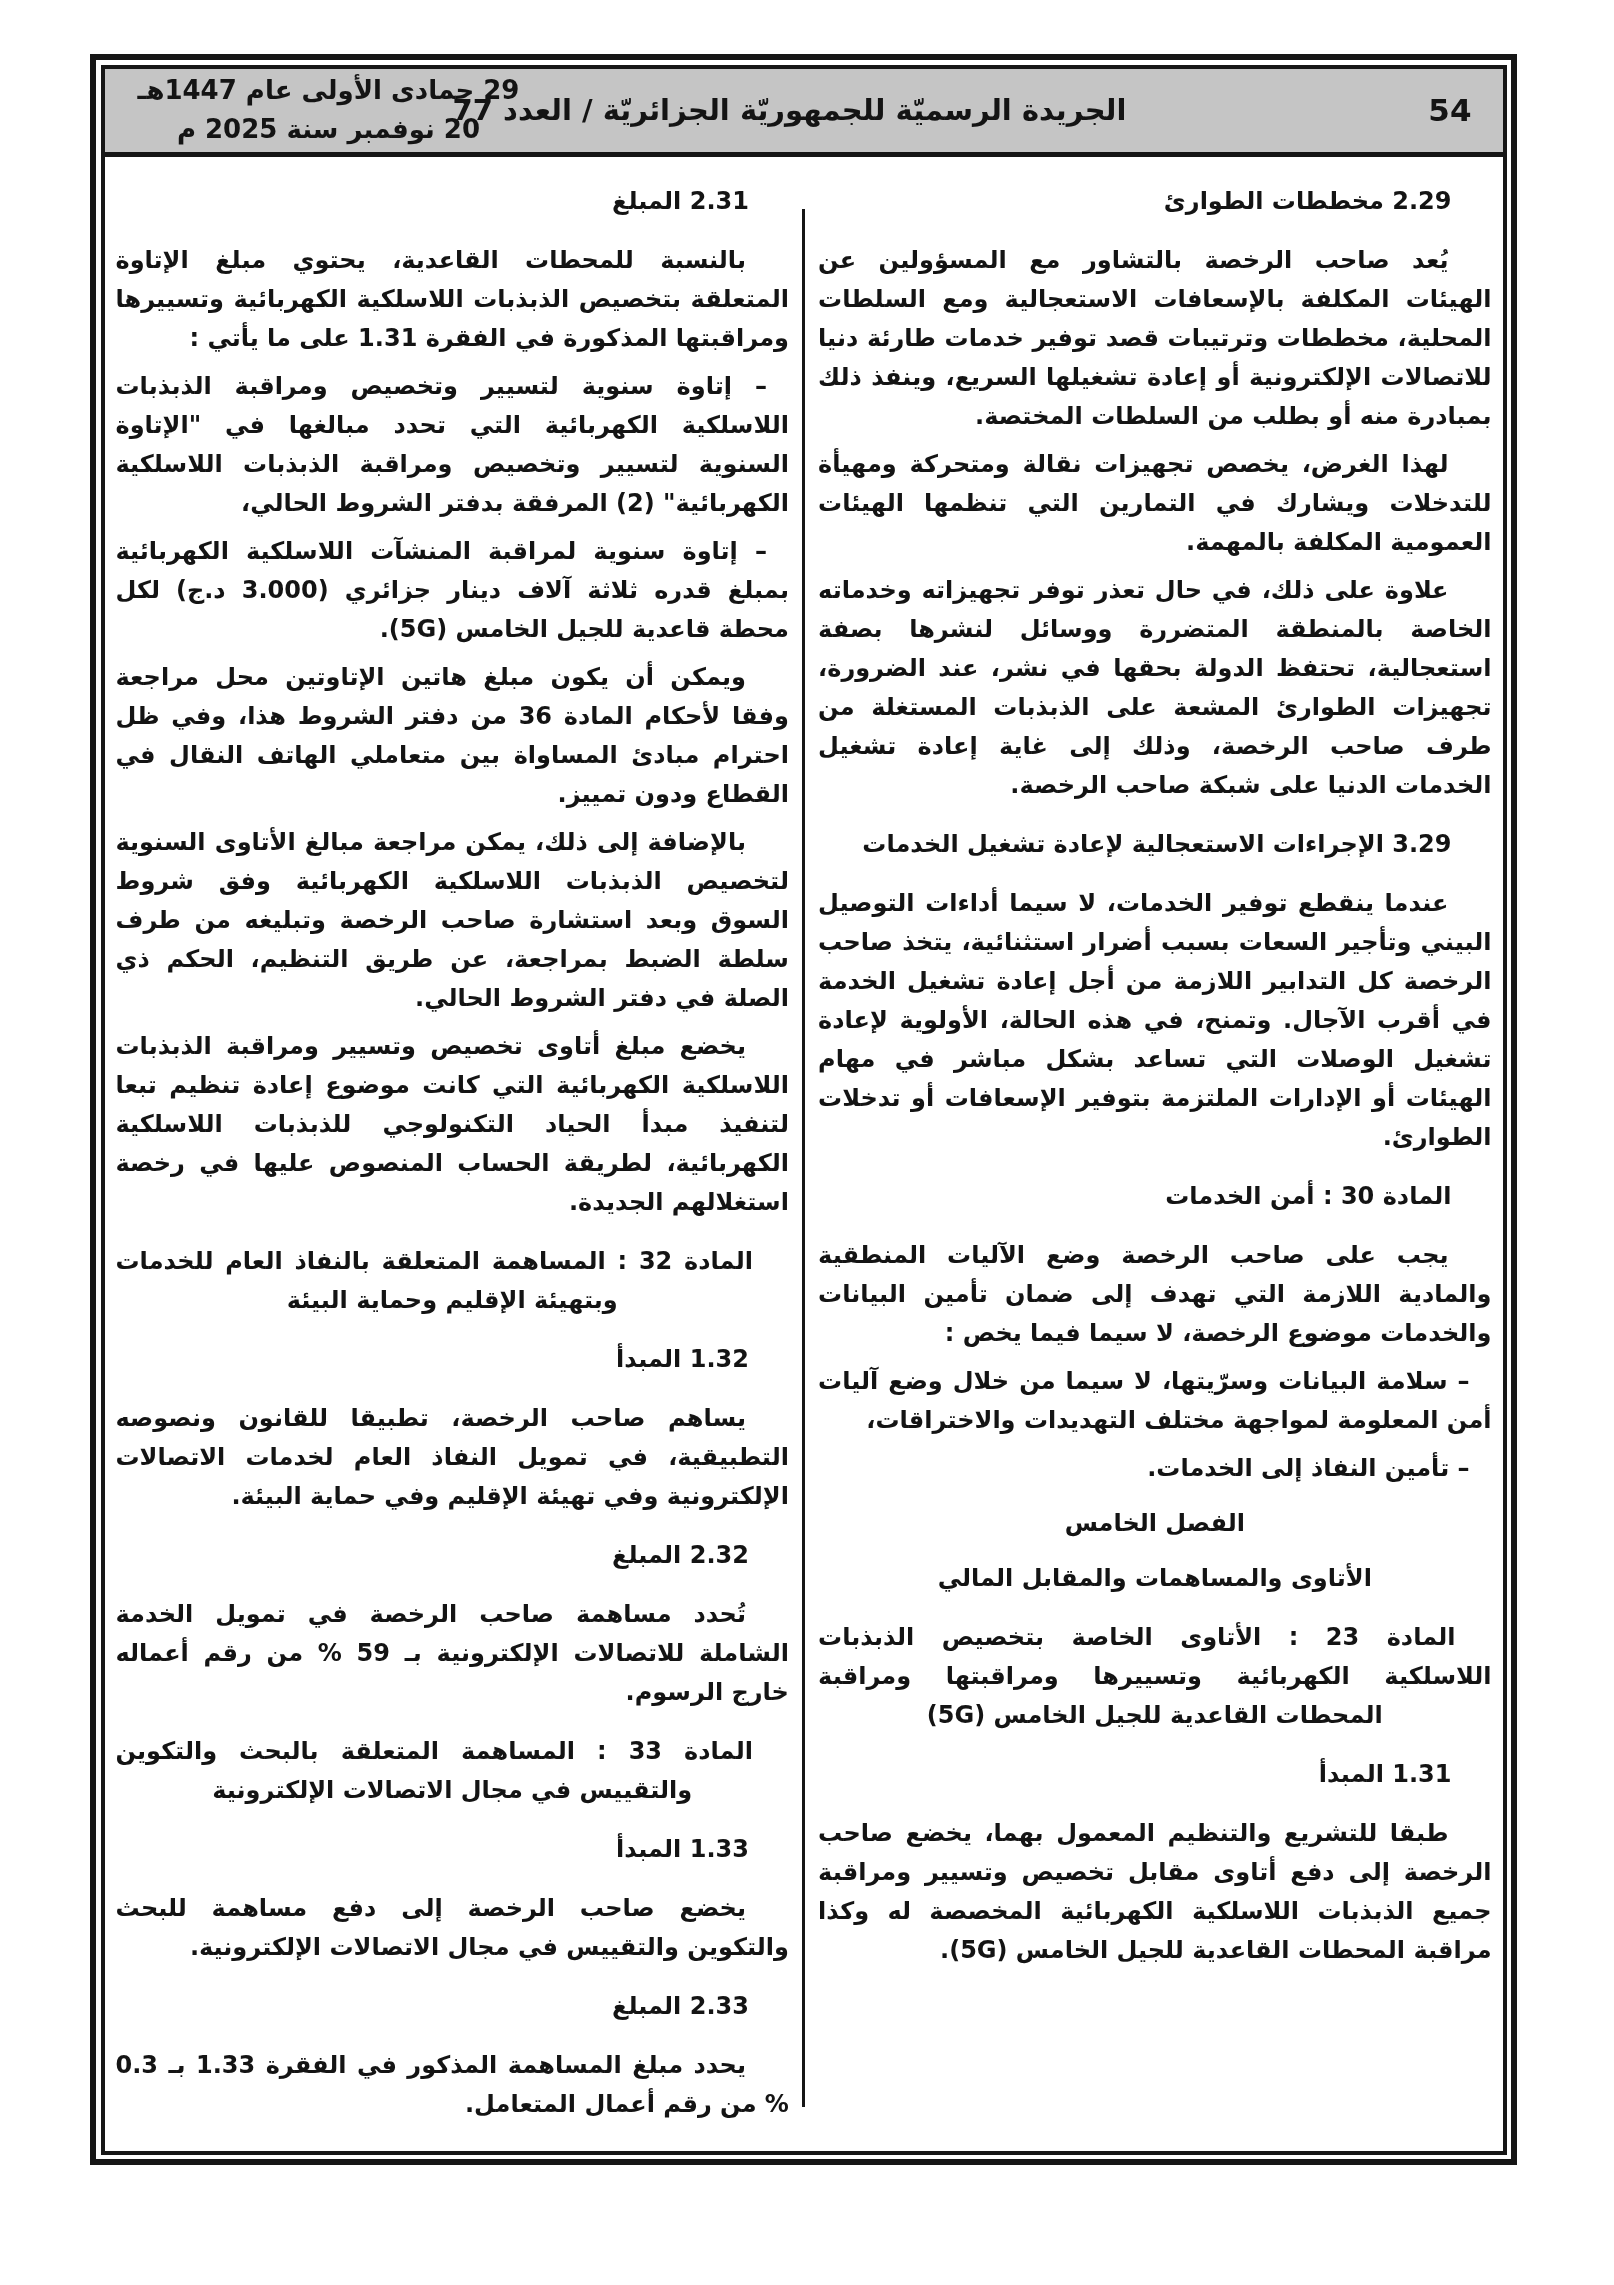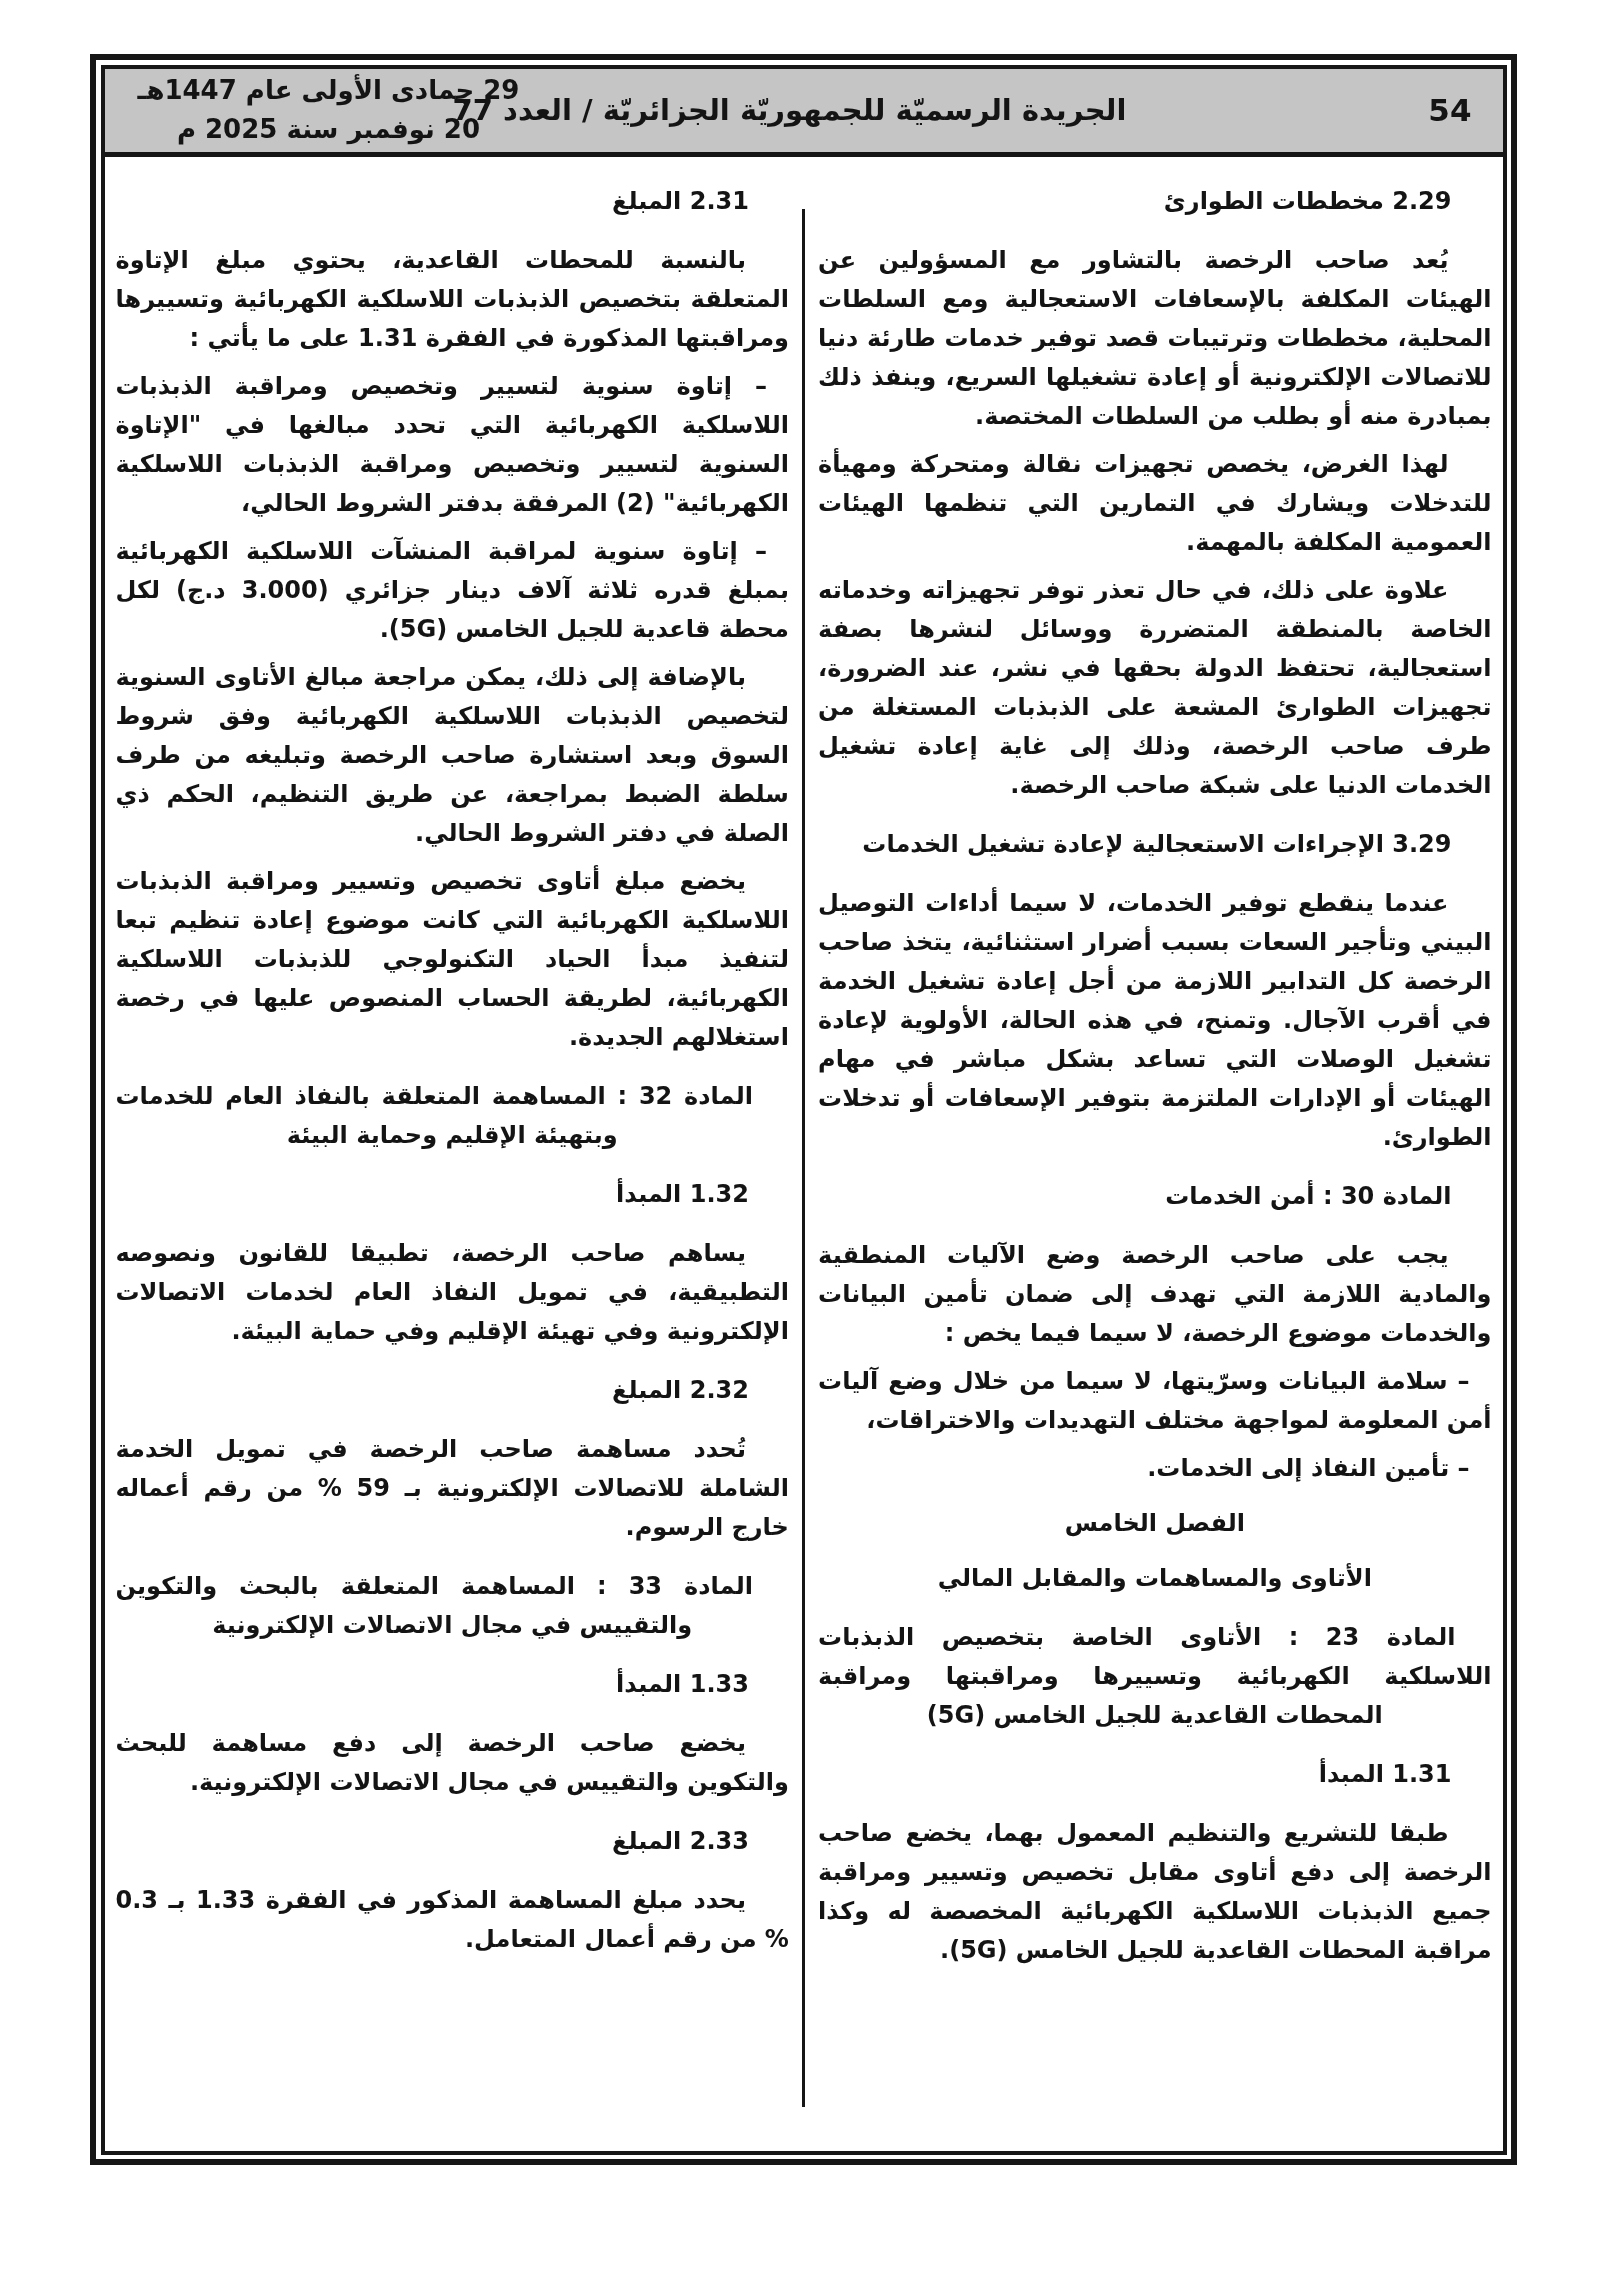--- a/index.html
+++ b/index.html
@@ -119,20 +119,21 @@
           <p class="para">طبقا للتشريع والتنظيم المعمول بهما، يخضع صاحب الرخصة إلى دفع أتاوى مقابل تخصيص وتسيير ومراقبة جميع الذبذبات اللاسلكية الكهربائية المخصصة له وكذا مراقبة المحطات القاعدية للجيل الخامس (5G).</p>
         </div>
 
         <div class="divider"></div>
 
         <div class="col">
           <p class="subheading">2.31 المبلغ</p>
           <p class="para">بالنسبة للمحطات القاعدية، يحتوي مبلغ الإتاوة المتعلقة بتخصيص الذبذبات اللاسلكية الكهربائية وتسييرها ومراقبتها المذكورة في الفقرة 1.31 على ما يأتي :</p>
           <p class="bullet">– إتاوة سنوية لتسيير وتخصيص ومراقبة الذبذبات اللاسلكية الكهربائية التي تحدد مبالغها في "الإتاوة السنوية لتسيير وتخصيص ومراقبة الذبذبات اللاسلكية الكهربائية" (2) المرفقة بدفتر الشروط الحالي،</p>
           <p class="bullet">– إتاوة سنوية لمراقبة المنشآت اللاسلكية الكهربائية بمبلغ قدره ثلاثة آلاف دينار جزائري (3.000 د.ج) لكل محطة قاعدية للجيل الخامس (5G).</p>
+          <p class="para">ويمكن أن يكون مبلغ هاتين الإتاوتين محل مراجعة وفقا لأحكام المادة 36 من دفتر الشروط هذا، وفي ظل احترام مبادئ المساواة بين متعاملي الهاتف النقال في القطاع ودون تمييز.</p>
           <p class="para">بالإضافة إلى ذلك، يمكن مراجعة مبالغ الأتاوى السنوية لتخصيص الذبذبات اللاسلكية الكهربائية وفق شروط السوق وبعد استشارة صاحب الرخصة وتبليغه من طرف سلطة الضبط بمراجعة، عن طريق التنظيم، الحكم ذي الصلة في دفتر الشروط الحالي.</p>
           <p class="para">يخضع مبلغ أتاوى تخصيص وتسيير ومراقبة الذبذبات اللاسلكية الكهربائية التي كانت موضوع إعادة تنظيم تبعا لتنفيذ مبدأ الحياد التكنولوجي للذبذبات اللاسلكية الكهربائية، لطريقة الحساب المنصوص عليها في رخصة استغلالهم الجديدة.</p>
           <p class="article-heading">المادة 32 : المساهمة المتعلقة بالنفاذ العام للخدمات وبتهيئة الإقليم وحماية البيئة</p>
           <p class="subheading">1.32 المبدأ</p>
           <p class="para">يساهم صاحب الرخصة، تطبيقا للقانون ونصوصه التطبيقية، في تمويل النفاذ العام لخدمات الاتصالات الإلكترونية وفي تهيئة الإقليم وفي حماية البيئة.</p>
           <p class="subheading">2.32 المبلغ</p>
           <p class="para">تُحدد مساهمة صاحب الرخصة في تمويل الخدمة الشاملة للاتصالات الإلكترونية بـ 59 % من رقم أعماله خارج الرسوم.</p>
           <p class="article-heading">المادة 33 : المساهمة المتعلقة بالبحث والتكوين والتقييس في مجال الاتصالات الإلكترونية</p>
           <p class="subheading">1.33 المبدأ</p>
           <p class="para">يخضع صاحب الرخصة إلى دفع مساهمة للبحث والتكوين والتقييس في مجال الاتصالات الإلكترونية.</p>

